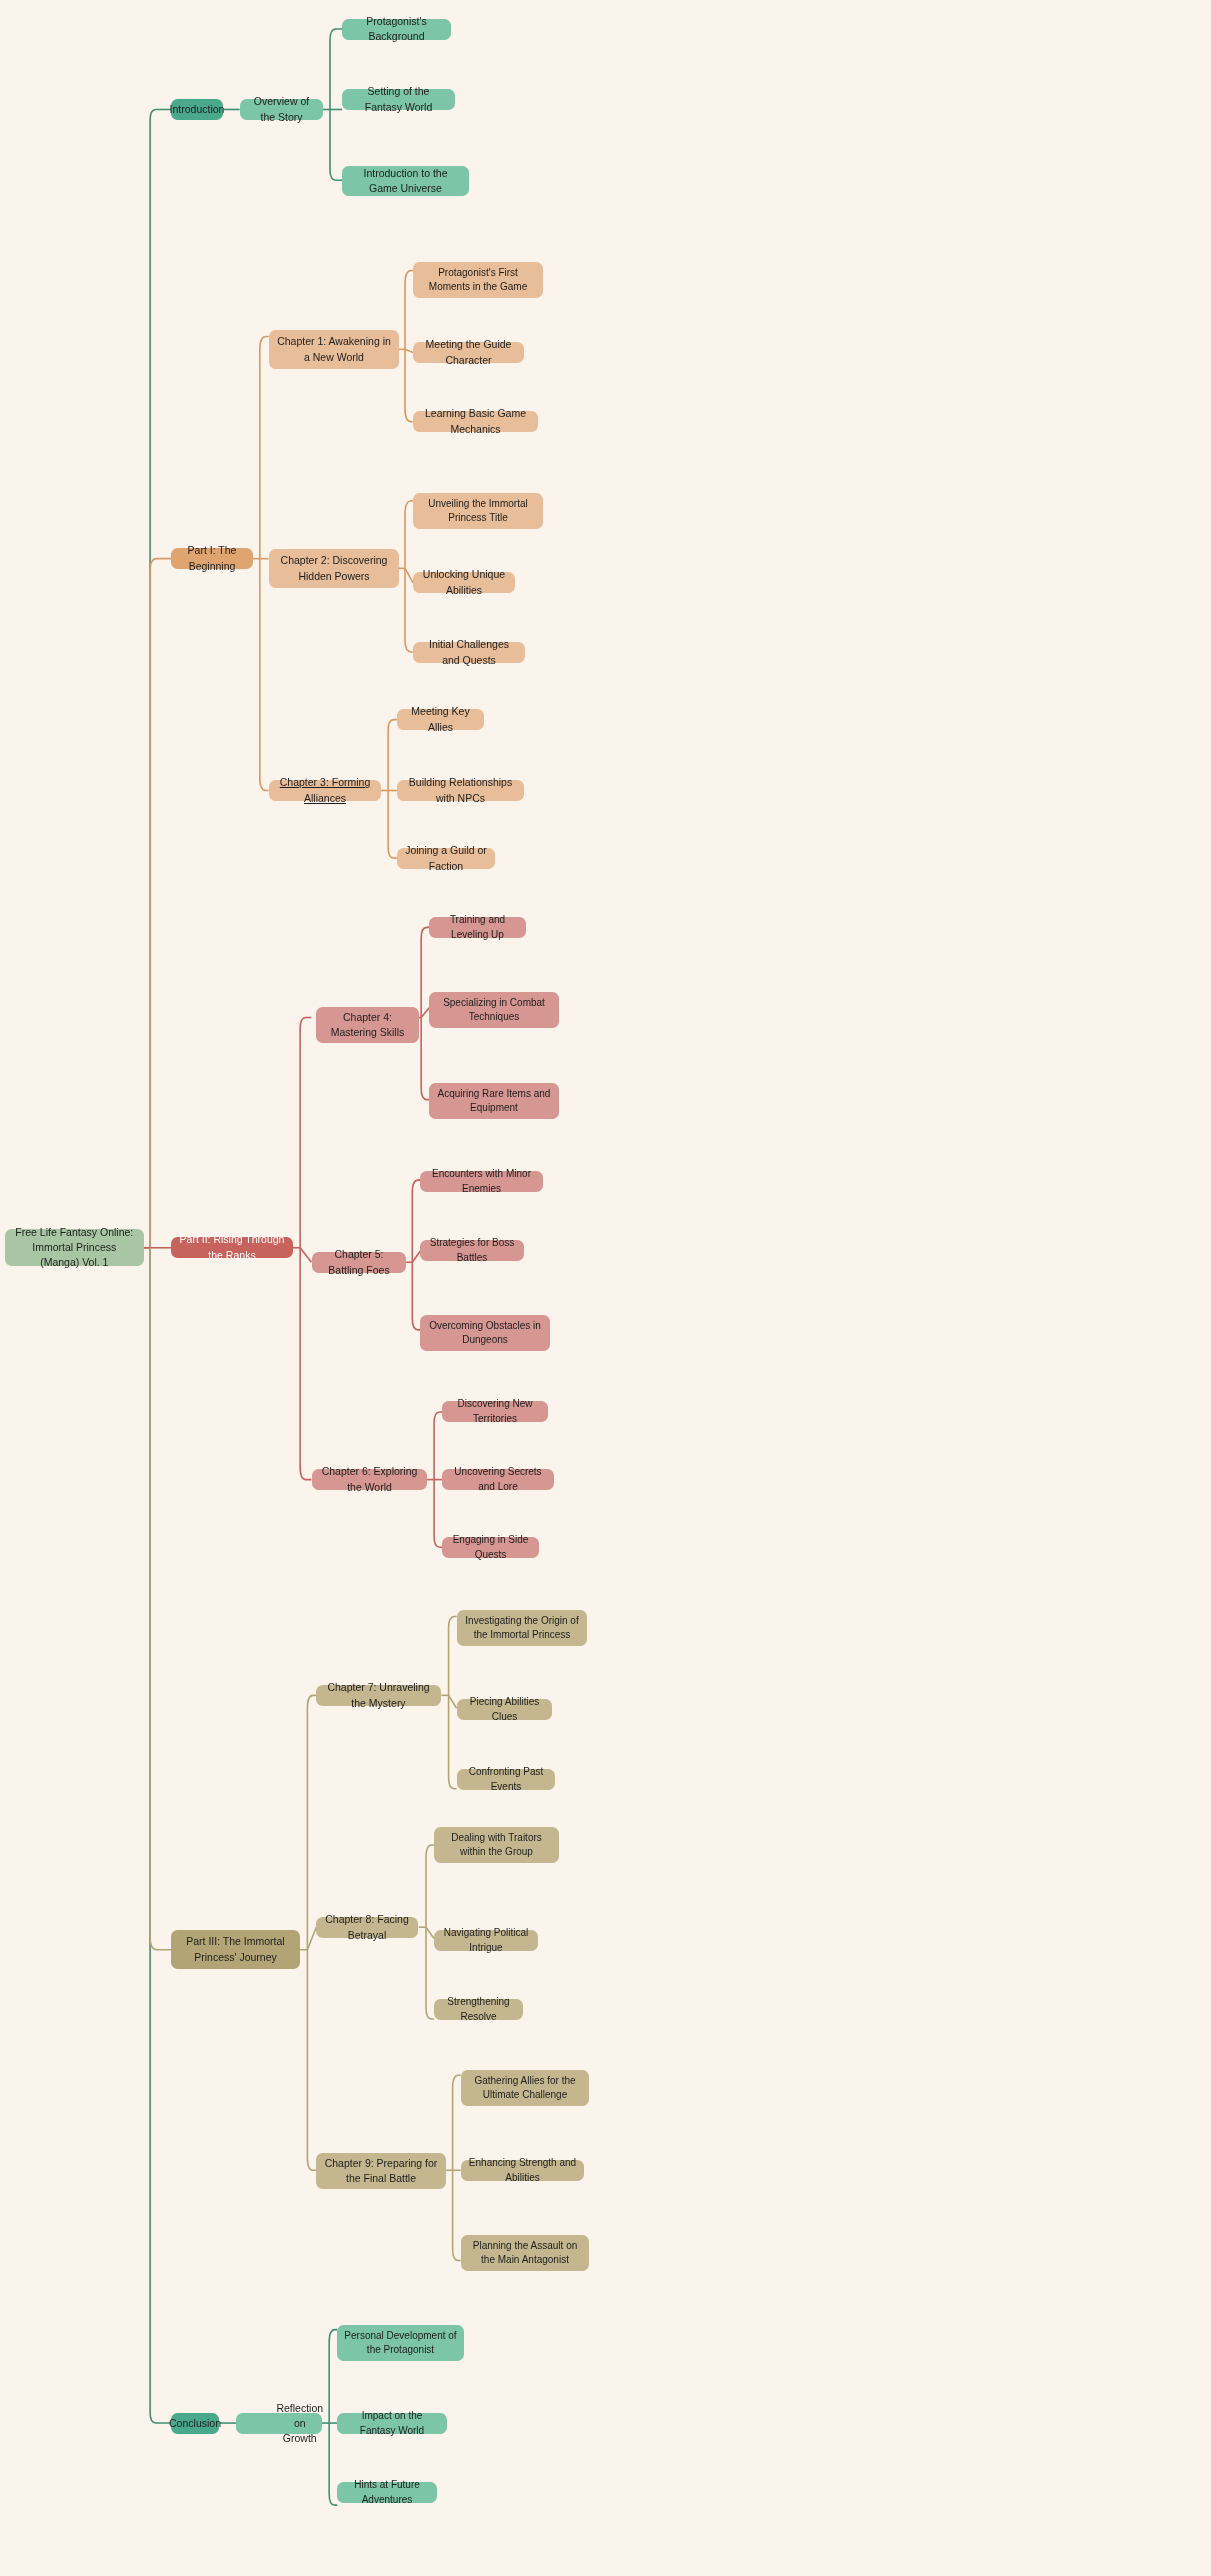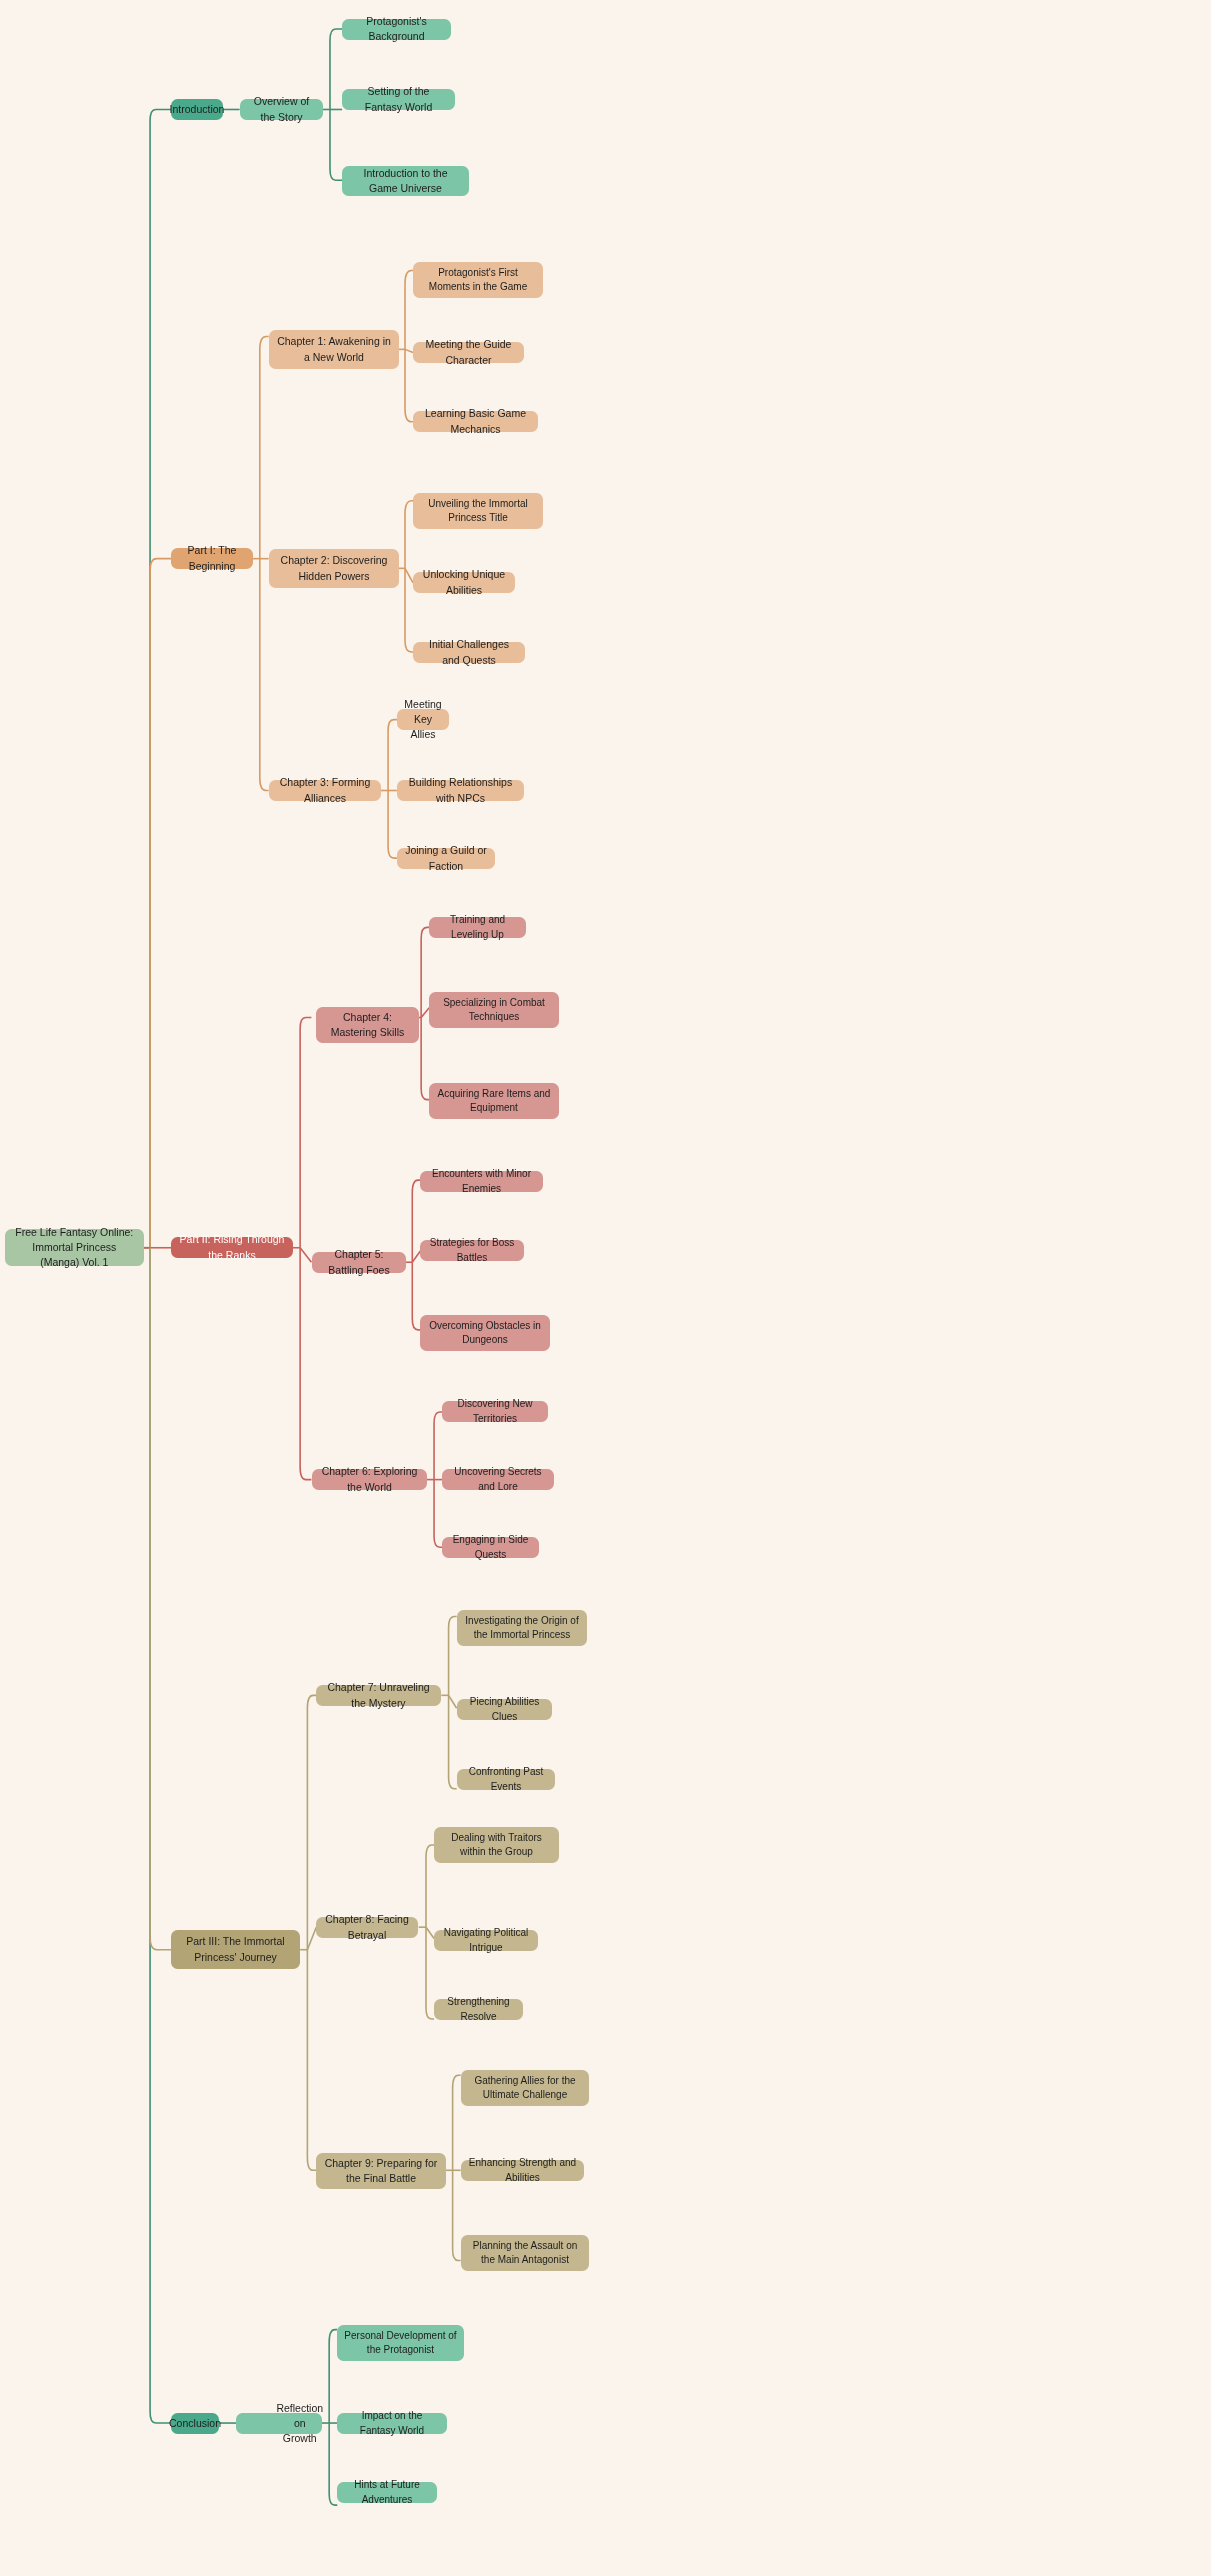--- a/index.html
+++ b/index.html
@@ -141,22 +141,22 @@
   <div class="node l2-orange" style="left: 269px; top: 330px; width: 130px; height: 39px;">Chapter 1: Awakening in a New World</div>
   <div class="node l2-orange small" style="left: 413px; top: 262px; width: 130px; height: 36px;">Protagonist's First Moments in the Game</div>
   <div class="node l2-orange" style="left: 413px; top: 342px; width: 111px; height: 21px;">Meeting the Guide Character</div>
   <div class="node l2-orange" style="left: 413px; top: 411px; width: 125px; height: 21px;">Learning Basic Game Mechanics</div>
 
   <div class="node l2-orange" style="left: 269px; top: 549px; width: 130px; height: 39px;">Chapter 2: Discovering Hidden Powers</div>
   <div class="node l2-orange small" style="left: 413px; top: 493px; width: 130px; height: 36px;">Unveiling the Immortal Princess Title</div>
   <div class="node l2-orange" style="left: 413px; top: 572px; width: 102px; height: 21px;">Unlocking Unique Abilities</div>
   <div class="node l2-orange" style="left: 413px; top: 642px; width: 112px; height: 21px;">Initial Challenges and Quests</div>
 
-  <div class="node l2-orange" style="left: 269px; top: 780px; width: 112px; height: 21px;">Chapter 3: Forming Alliances</div>
-  <div class="node l2-orange" style="left: 397px; top: 709px; width: 52px; height: 21px;">Meeting Key Allies</div>
+  <div class="node l2-orange" style="left: 269px; top: 780px; width: 112px; height: 21px; text-decoration: underline;">Chapter 3: Forming Alliances</div>
+  <div class="node l2-orange" style="left: 397px; top: 709px; width: 87px; height: 21px;">Meeting Key Allies</div>
   <div class="node l2-orange" style="left: 397px; top: 780px; width: 127px; height: 21px;">Building Relationships with NPCs</div>
   <div class="node l2-orange" style="left: 397px; top: 848px; width: 98px; height: 21px;">Joining a Guild or Faction</div>
 
   <div class="node l1-red" style="left: 171px; top: 1237px; width: 122px; height: 21px;">Part II: Rising Through the Ranks</div>
 
   <div class="node l2-red" style="left: 316px; top: 1007px; width: 103px; height: 36px;">Chapter 4: Mastering Skills</div>
   <div class="node l2-red small" style="left: 429px; top: 917px; width: 97px; height: 21px;">Training and Leveling Up</div>
   <div class="node l2-red small" style="left: 429px; top: 992px; width: 130px; height: 36px;">Specializing in Combat Techniques</div>
   <div class="node l2-red small" style="left: 429px; top: 1083px; width: 130px; height: 36px;">Acquiring Rare Items and Equipment</div>
 

